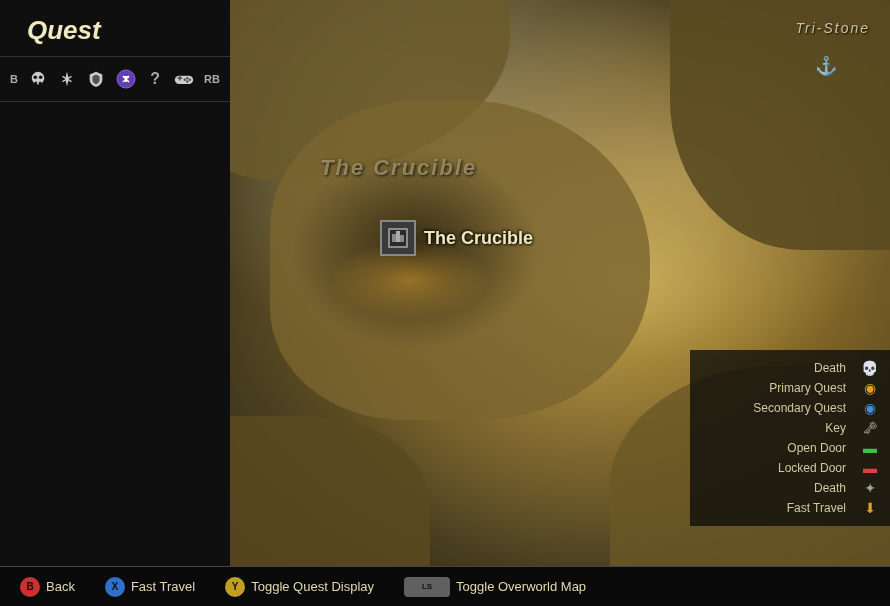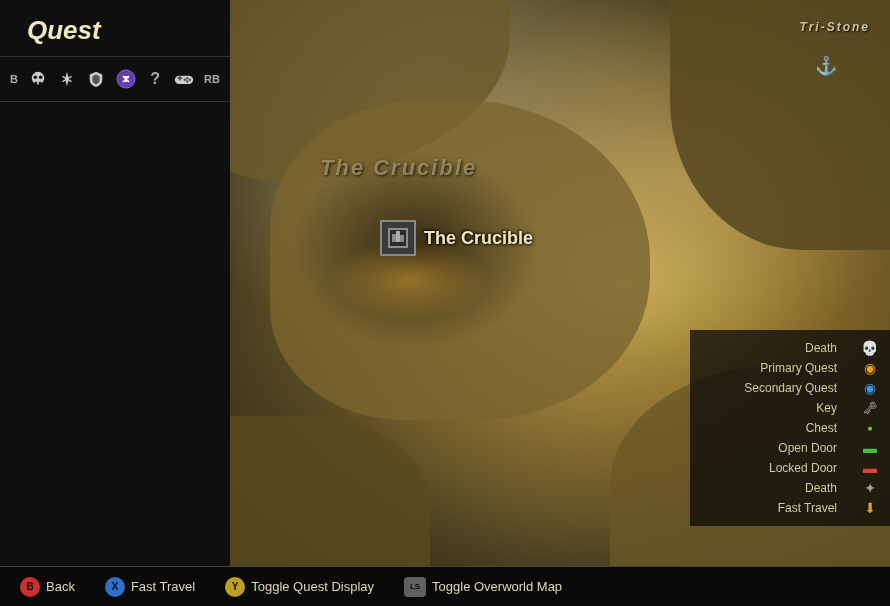--- a/index.html
+++ b/index.html
@@ -116,22 +116,22 @@
       bottom: 120px;
       right: 120px;
       font-size: 24px;
     }
 
     
     .map-label-tristone {
       top: 20px;
       right: 20px;
       color: rgba(220, 210, 170, 0.9);
-      font-size: 12px;
-      font-weight: bold;
+      font-size: 14px;
+      font-weight: normal;
       text-shadow: 1px 1px 2px rgba(0,0,0,0.9);
     }
 
     
     .tristone-icon {
       position: absolute;
       top: 55px;
       right: 55px;
       width: 20px;
       height: 20px;
@@ -272,37 +272,37 @@
       align-items: center;
       justify-content: center;
       font-size: 10px;
       font-weight: bold;
       color: #111;
     }
 
     .btn-b { background: #cc3030; }
     .btn-x { background: #3070cc; }
     .btn-y { background: #c0a020; }
-    .btn-ls { background: #606060; font-size: 8px; border-radius: 4px; width: 22px; }
+    .btn-ls { background: #606060; font-size: 8px; border-radius: 4px; width: 46px; }
 
     
     #legend {
       position: absolute;
       right: 0;
       bottom: 40px;
       width: 200px;
       padding: 8px 12px;
       background: rgba(10, 10, 10, 0.75);
     }
 
     .legend-row {
       display: flex;
       align-items: center;
       justify-content: flex-end;
-      gap: 25px;
+      gap: 16px;
       padding: 2px 0;
     }
 
     .legend-label {
       color: #d0c8a0;
       font-size: 12px;
       text-align: right;
     }
 
     .legend-icon {
@@ -367,24 +367,20 @@
     </div>
     <div class="legend-row">
       <span class="legend-label">Secondary Quest</span>
       <span class="legend-icon dot-secondary">◉</span>
     </div>
     <div class="legend-row">
       <span class="legend-label">Key</span>
       <span class="legend-icon dot-key">🗝</span>
     </div>
     <div class="legend-row">
-      <span class="legend-label">Chest</span>
-      <span class="legend-icon dot-chest">▪</span>
-    </div>
-    <div class="legend-row">
       <span class="legend-label">Open Door</span>
       <span class="legend-icon dot-open">▬</span>
     </div>
     <div class="legend-row">
       <span class="legend-label">Locked Door</span>
       <span class="legend-icon dot-locked">▬</span>
     </div>
     <div class="legend-row">
       <span class="legend-label">Death</span>
       <span class="legend-icon dot-dust">✦</span>

